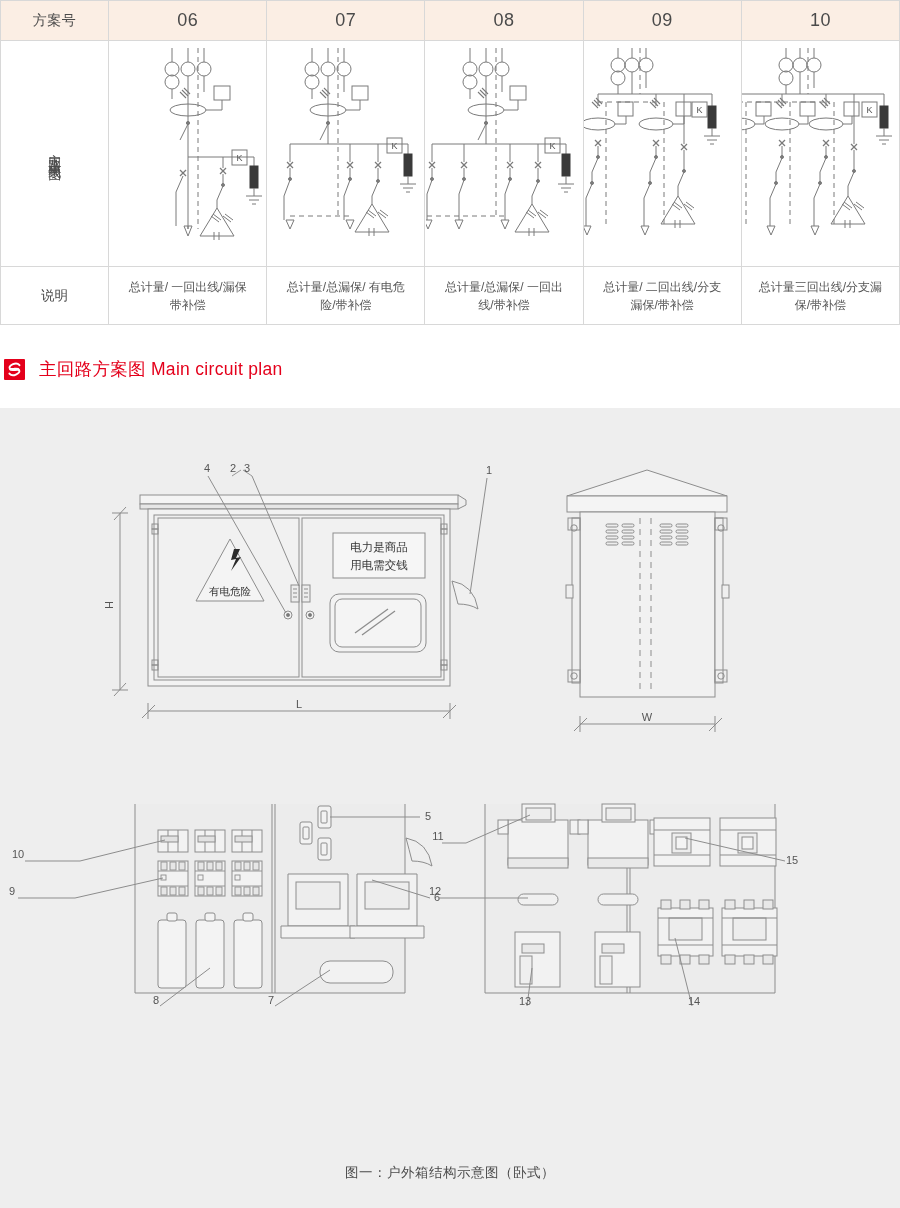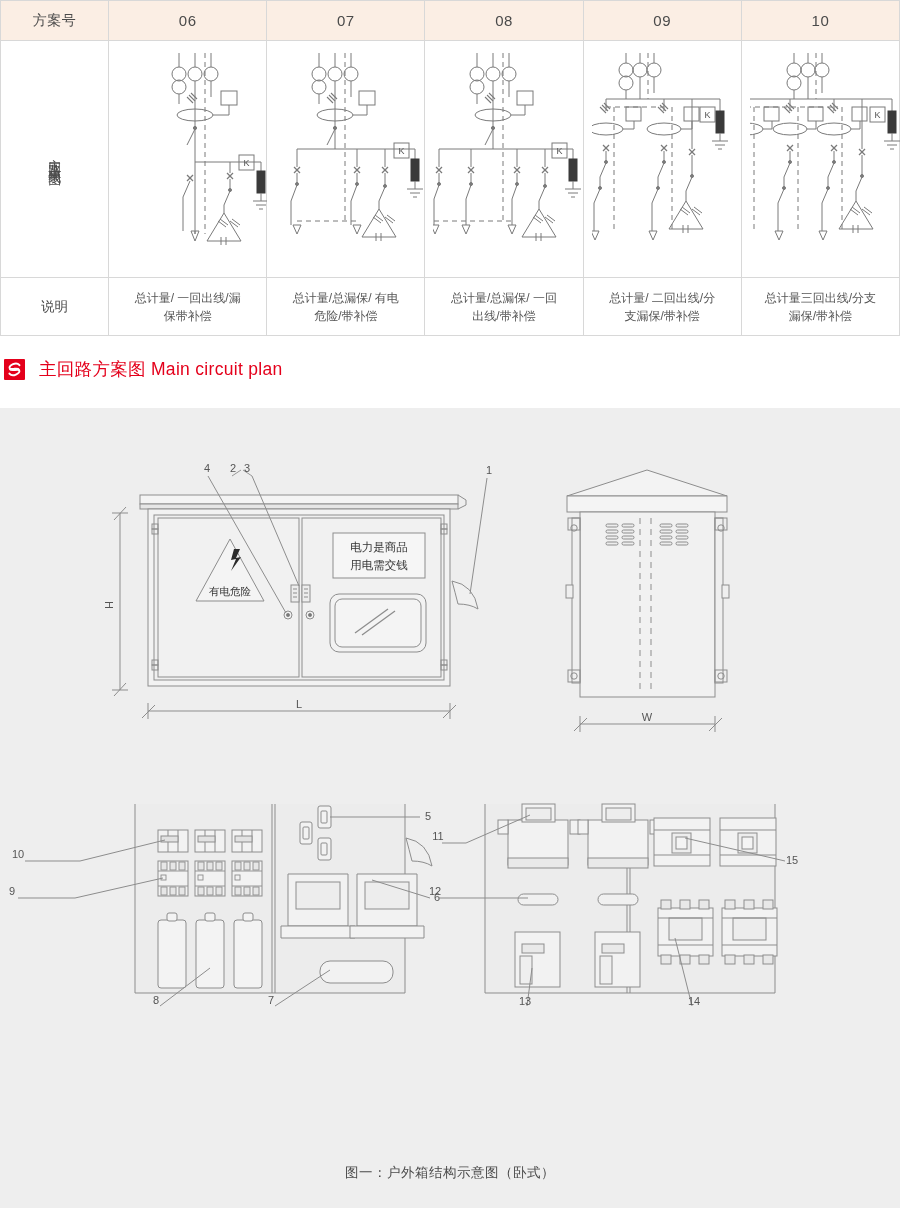--- a/index.html
+++ b/index.html
@@ -14,33 +14,33 @@
   }
 
   
   .scheme-table {
     width: 900px;
     border-collapse: collapse;
     table-layout: fixed;
   }
   .scheme-table td, .scheme-table th {
     border: 1px solid #d8d8d8;
-    padding: 8px;
+    padding: 0;
     text-align: center;
     vertical-align: middle;
   }
   .scheme-table .hdr {
     background: #fbeee4;
     height: 40px;
     font-size: 14px;
     font-weight: normal;
     color: #4a4a4a;
     letter-spacing: .5px;
   }
-  .scheme-table .hdr.num { font-size: 15px; }
+  .scheme-table .hdr.num { font-size: 18px; }
   .col-label { width: 108px; }
   .col-sch { width: 158px; }
 
   .row-diagram td { height: 226px; background: #fff; }
   .vlabel {
     writing-mode: vertical-rl;
     text-orientation: upright;
     font-size: 13px;
     letter-spacing: 3px;
     line-height: 1.2;

